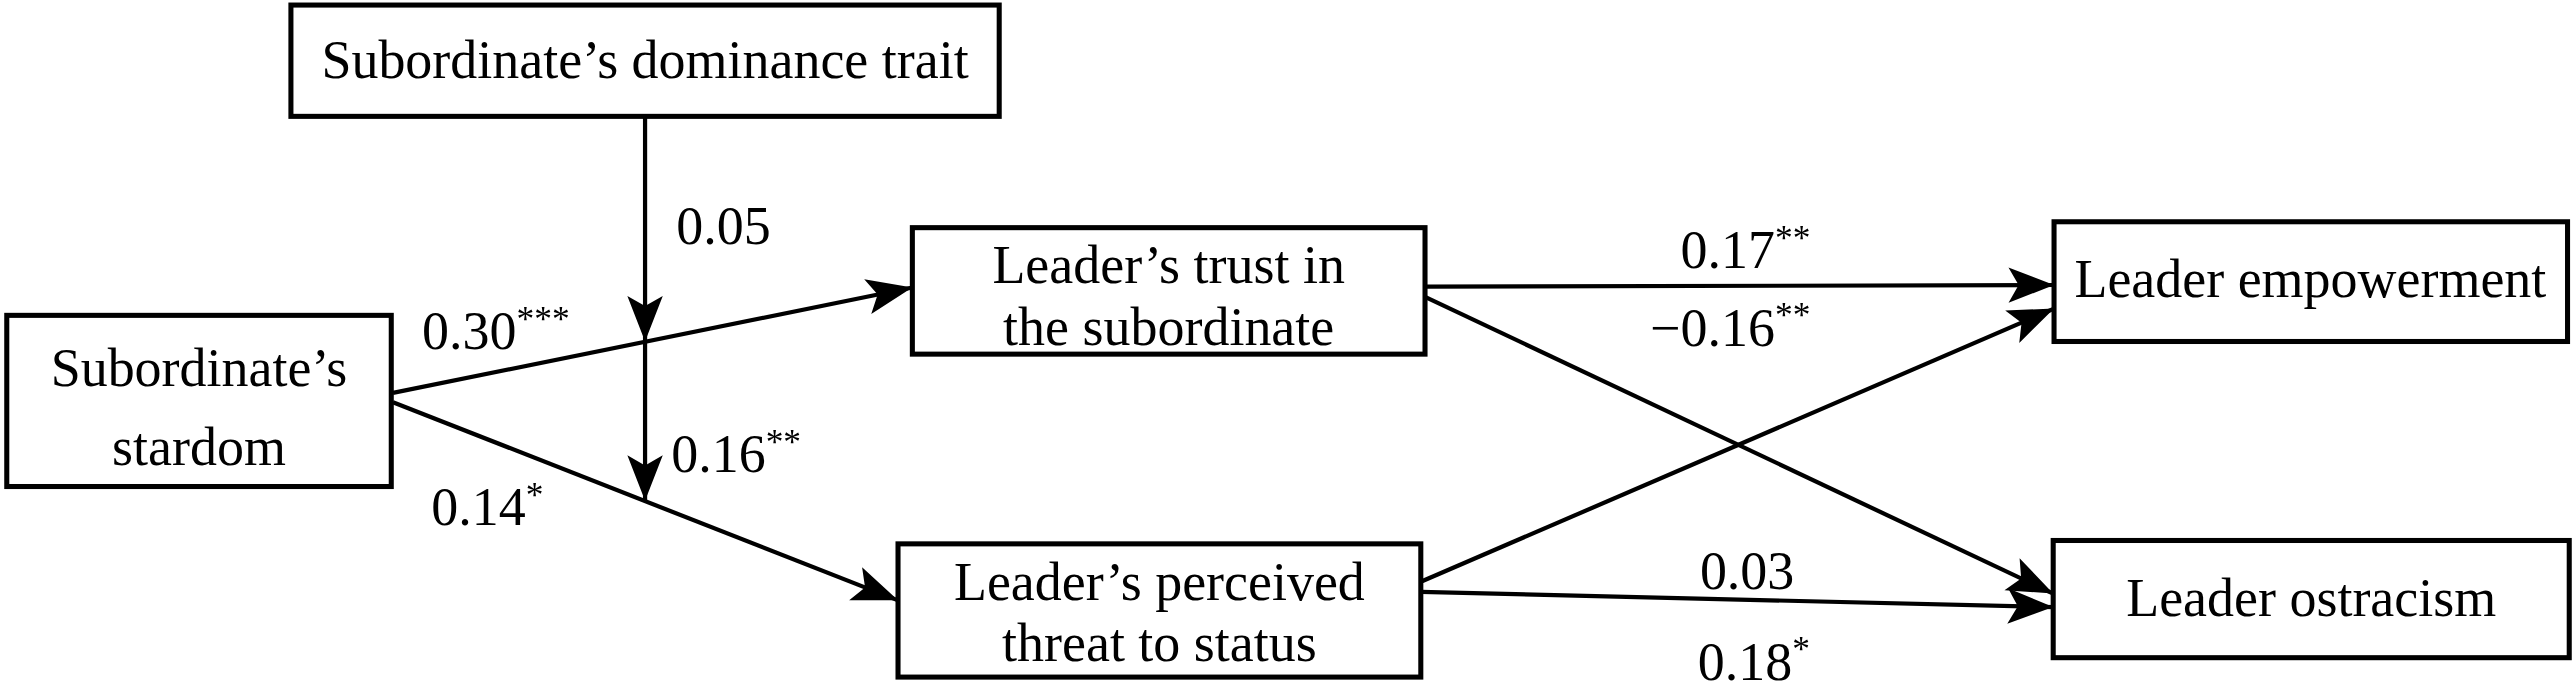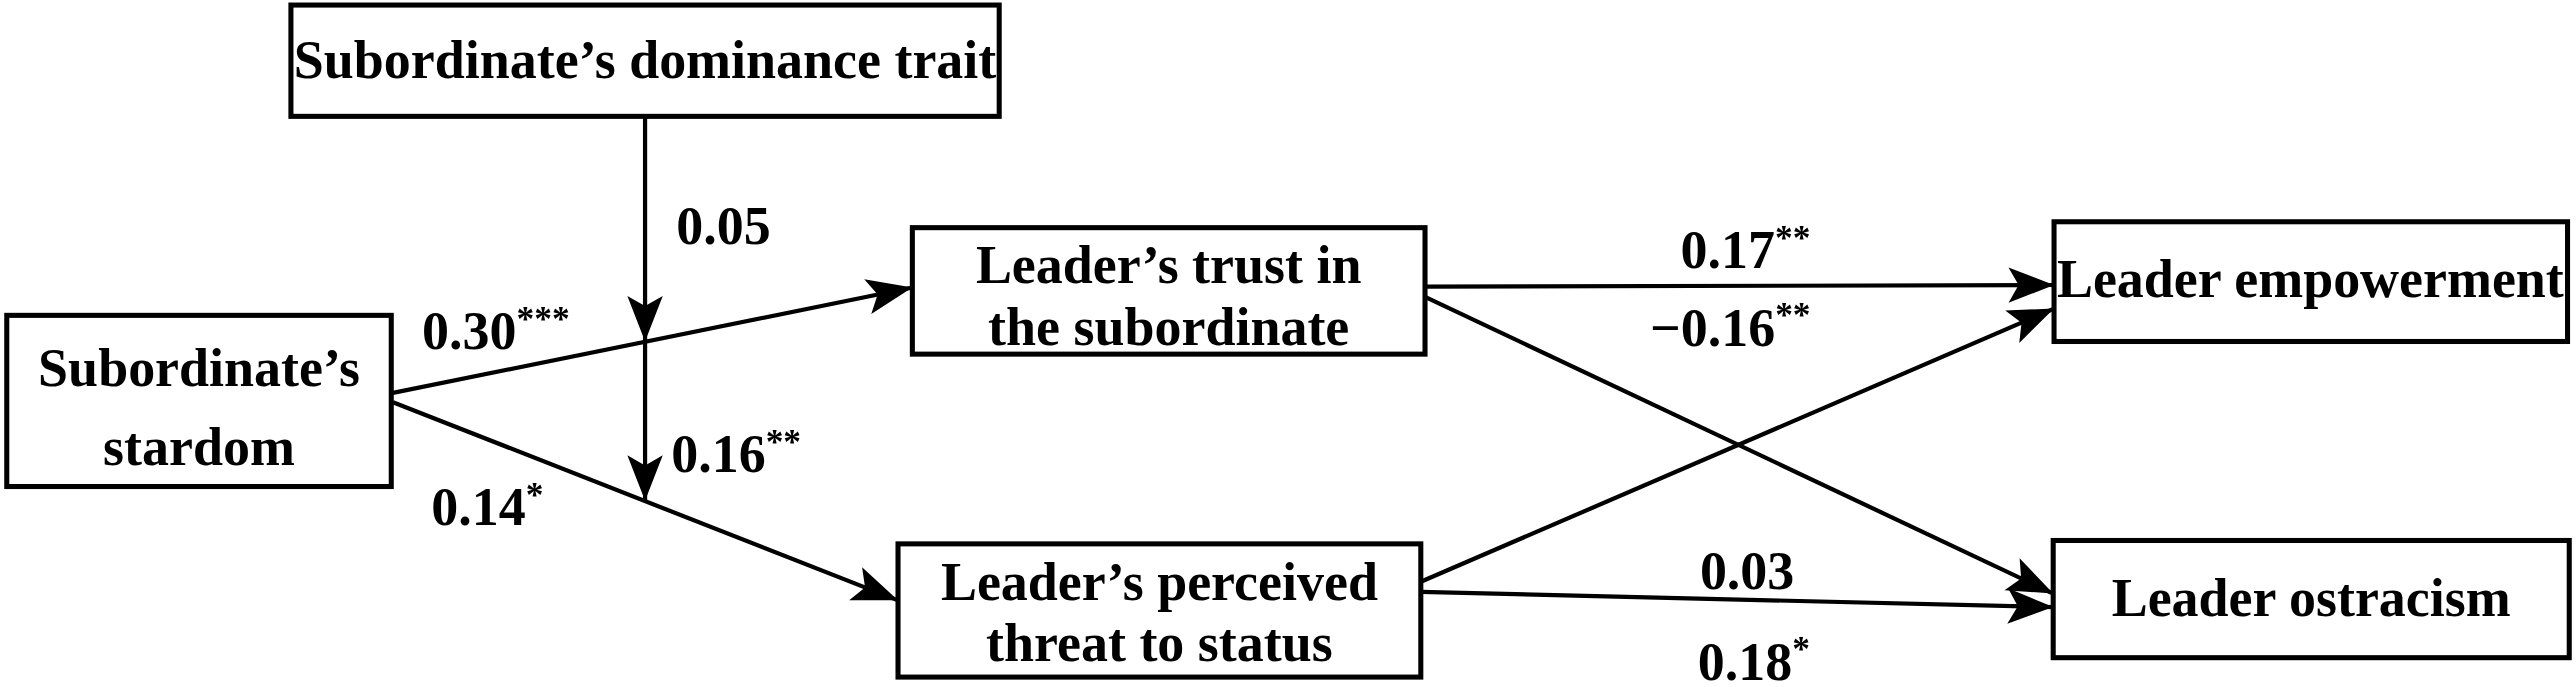--- a/index.html
+++ b/index.html
@@ -3,21 +3,20 @@
 <meta charset="utf-8">
 <style>
   html, body {
     margin: 0;
     padding: 0;
     background: #ffffff;
   }
   .figure-wrap {
     width: 100%;
     background: #ffffff;
-    font-weight: bold;
   }
   svg {
     display: block;
     width: 100%;
     height: auto;
     background: #ffffff;
   }
   .node-box {
     fill: #ffffff;
     stroke: #000000;

